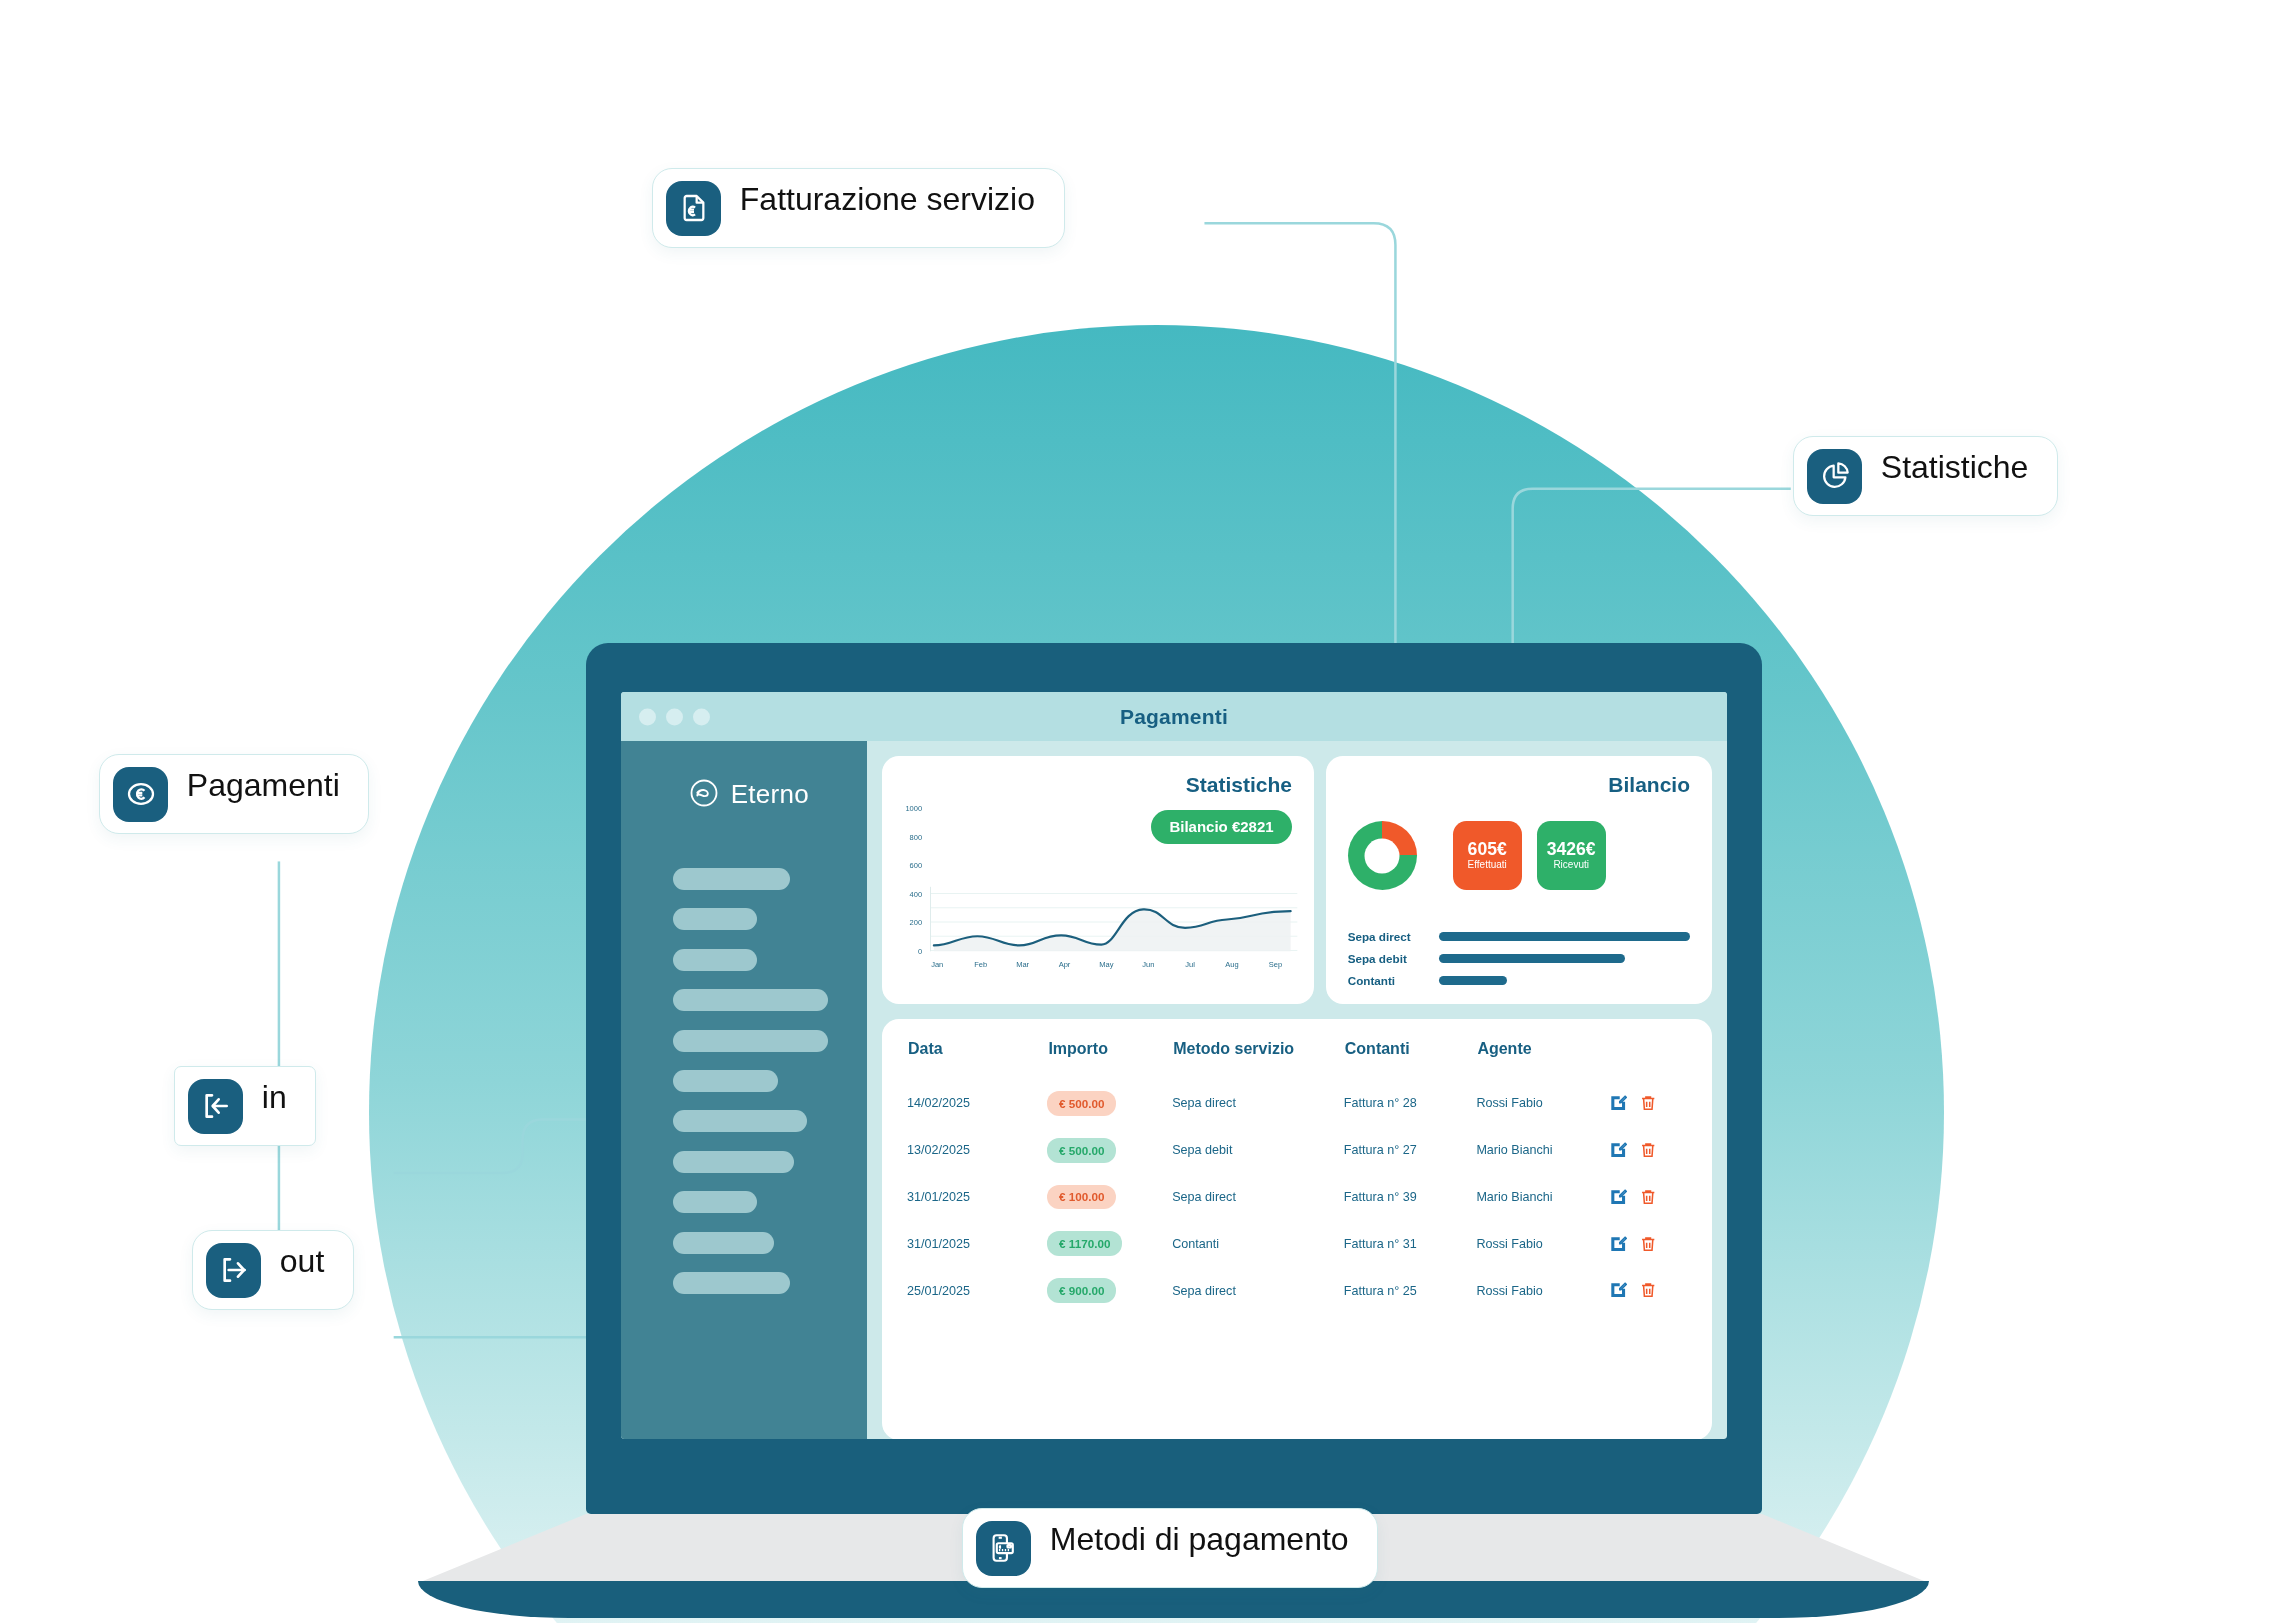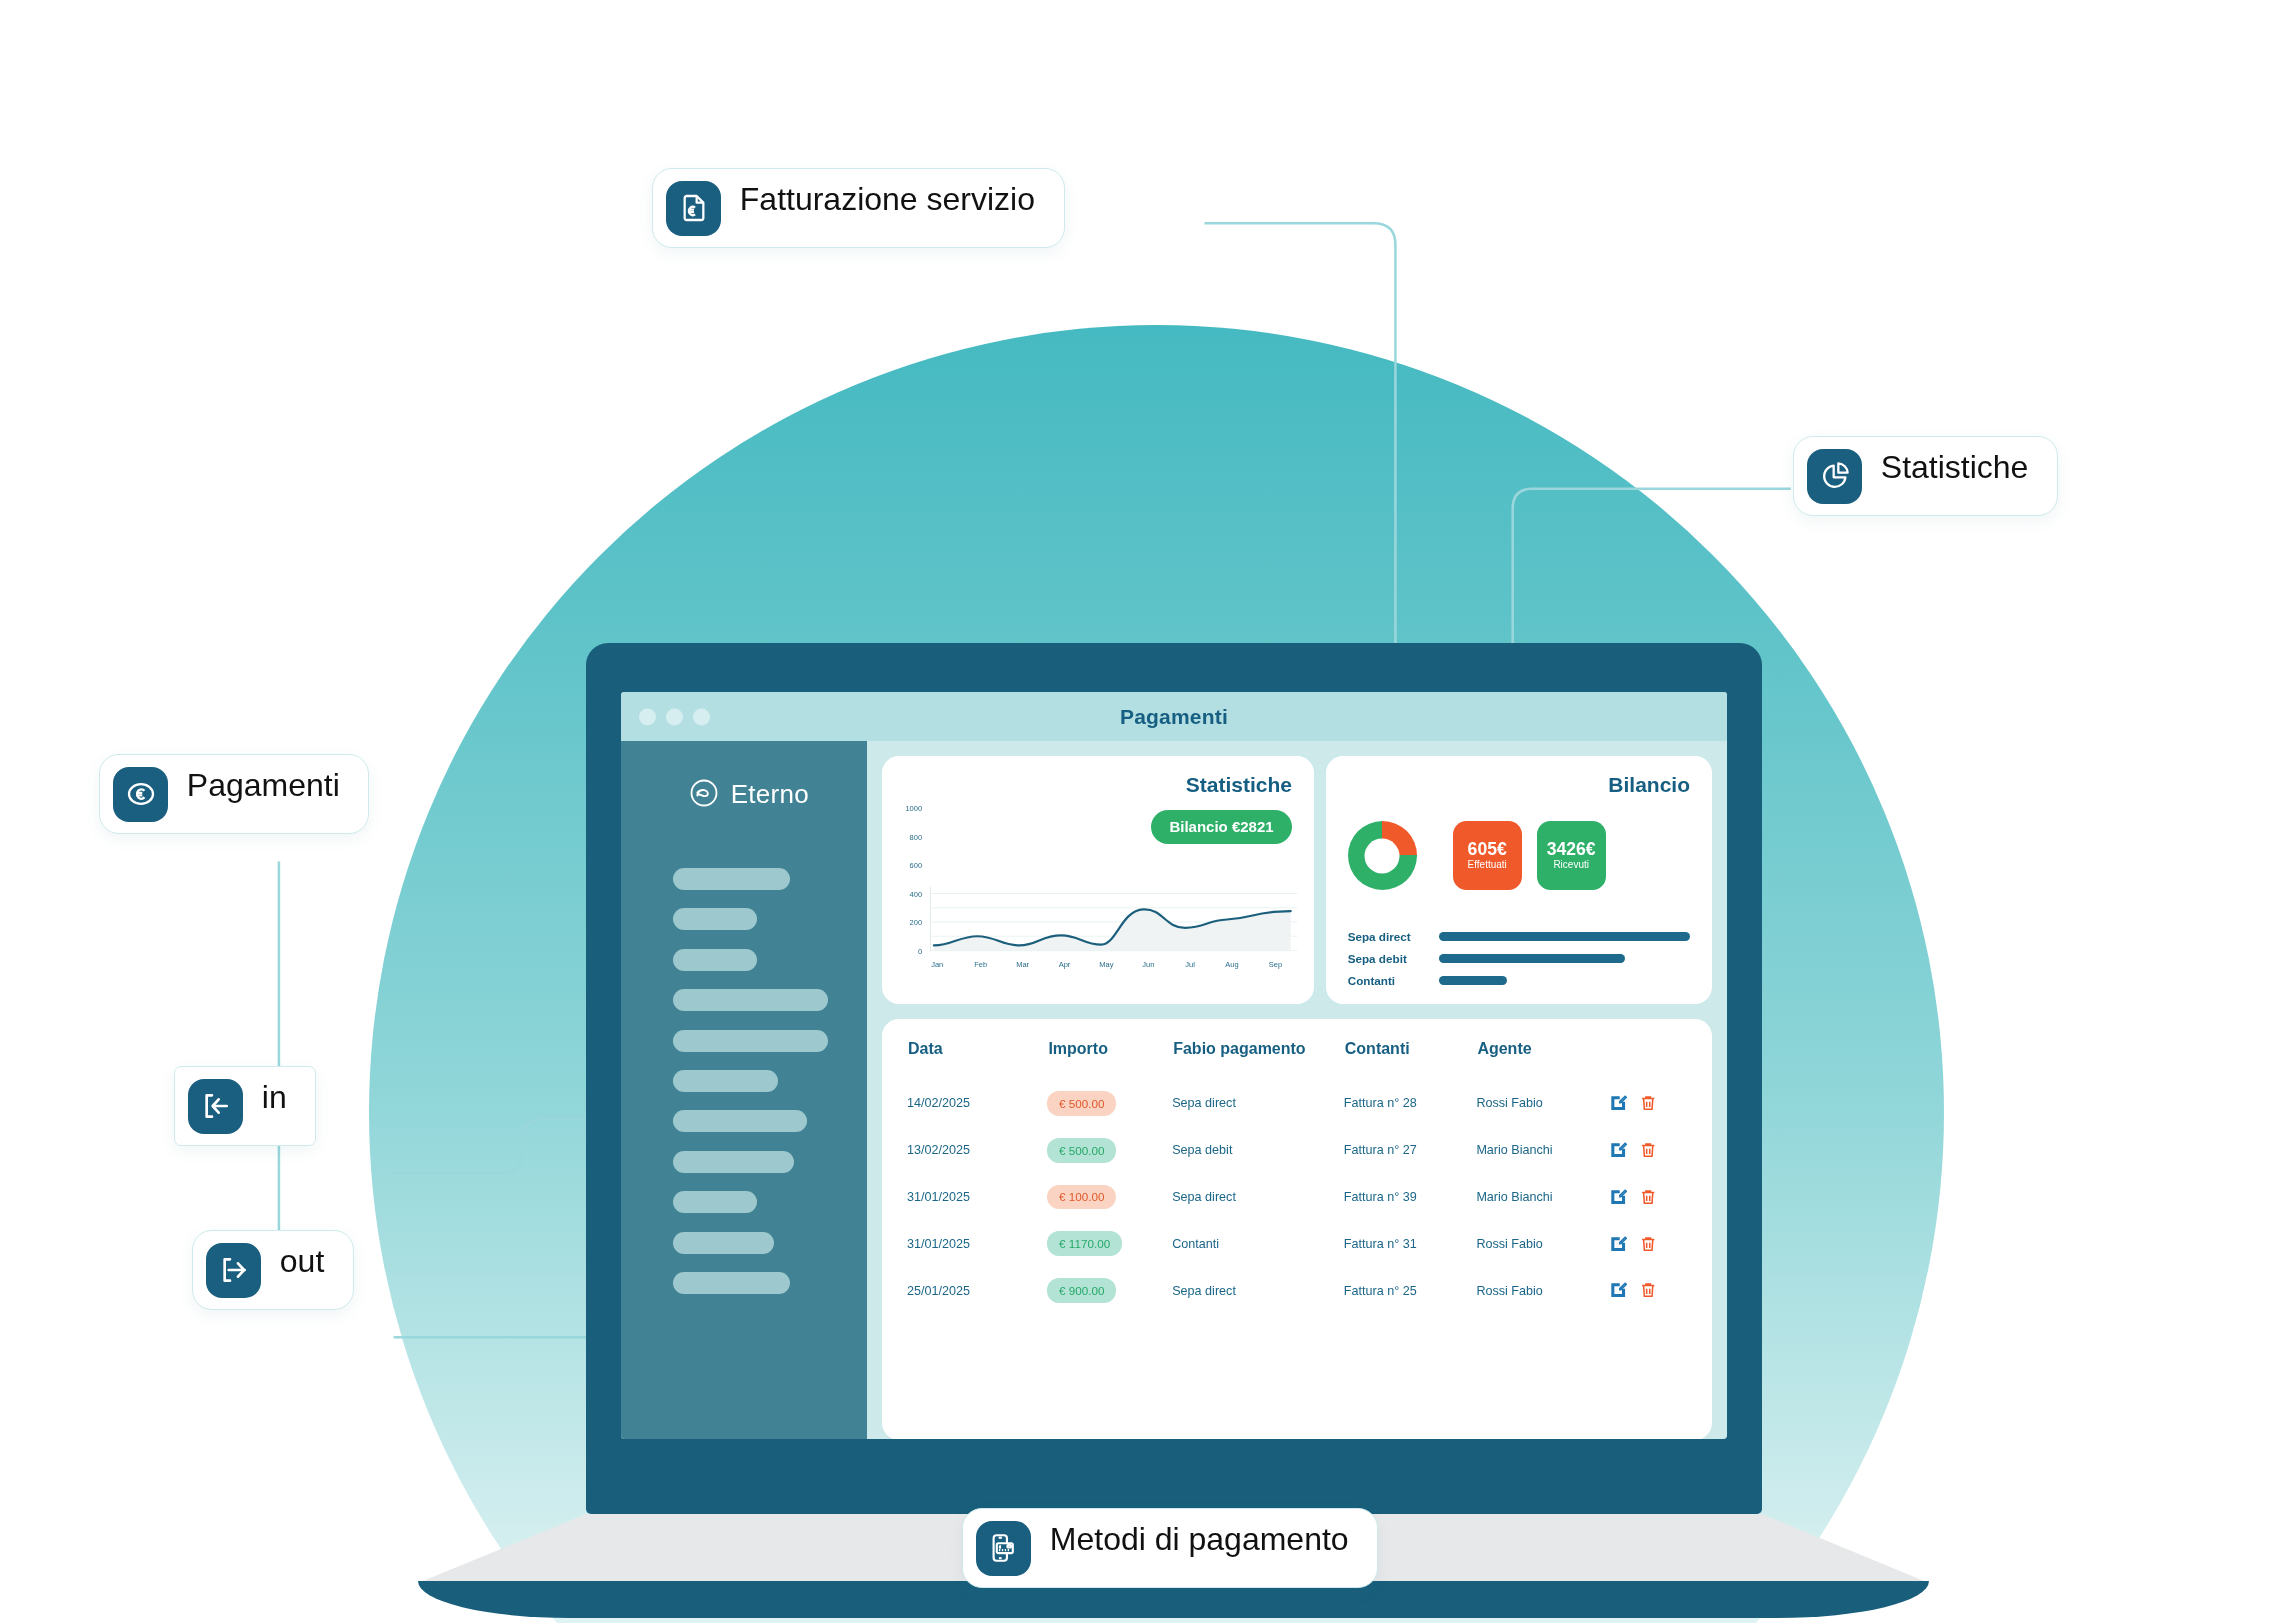--- a/index.html
+++ b/index.html
@@ -70,21 +70,21 @@
   .barrow{display:flex;align-items:center;gap:11.7px;}
   .barlabel{font-size:11.7px;font-weight:bold;color:#175f82;width:80px;}
   .bartrack{flex:1;}
   .barfill{height:9.2px;border-radius:5px;background:#1e6a8c;}
 
   
   .card-table{flex:1;padding:20px 25px;box-sizing:border-box;}
   table{width:100%;border-collapse:collapse;}
   thead th{text-align:left;font-size:16px;font-weight:bold;color:#175f82;padding-bottom:22px;}
   tbody td{font-size:12.6px;color:#1b6688;padding:11px 0;vertical-align:middle;}
-  .amt{display:inline-block;border-radius:12px;padding:5.9px 11.7px;font-size:11.7px;font-weight:normal;}
+  .amt{display:inline-block;border-radius:12px;padding:5.9px 11.7px;font-size:11.7px;font-weight:bold;}
   .amt-out{background:#fbd3c2;color:#e15a2d;}
   .amt-in{background:#b3e3d4;color:#25a86a;}
   .acts{display:flex;gap:11.7px;align-items:center;justify-content:flex-start;}
   .ic{width:18.4px;height:18.4px;display:block;}
 
   
   .badge{position:absolute;background:#fff;border:1.7px solid #cfeaeb;border-radius:20px;
          display:flex;align-items:flex-start;gap:18.4px;padding:11.7px 28.5px 11.7px 13.4px;
          box-shadow:0 5px 15px rgba(40,110,130,.07);box-sizing:border-box;}
   .badge-ico{width:55px;height:55px;border-radius:16px;background:#1a5f7f;
@@ -270,21 +270,21 @@
                 </div>
               </div>
             </div>
 
             <div class="card card-table">
               <table>
                 <thead>
                   <tr>
                     <th style="width:18%">Data</th>
                     <th style="width:16%">Importo</th>
-                    <th style="width:22%">Fabio pagamento</th>
+                    <th style="width:22%">Metodo servizio</th>
                     <th style="width:17%">Contanti</th>
                     <th style="width:17%">Agente</th>
                     <th style="width:10%"></th>
                   </tr>
                 </thead>
                 <tbody>
                   <tr>
                     <td>14/02/2025</td>
                     <td><span class="amt amt-out">€ 500.00</span></td>
                     <td>Sepa direct</td>

